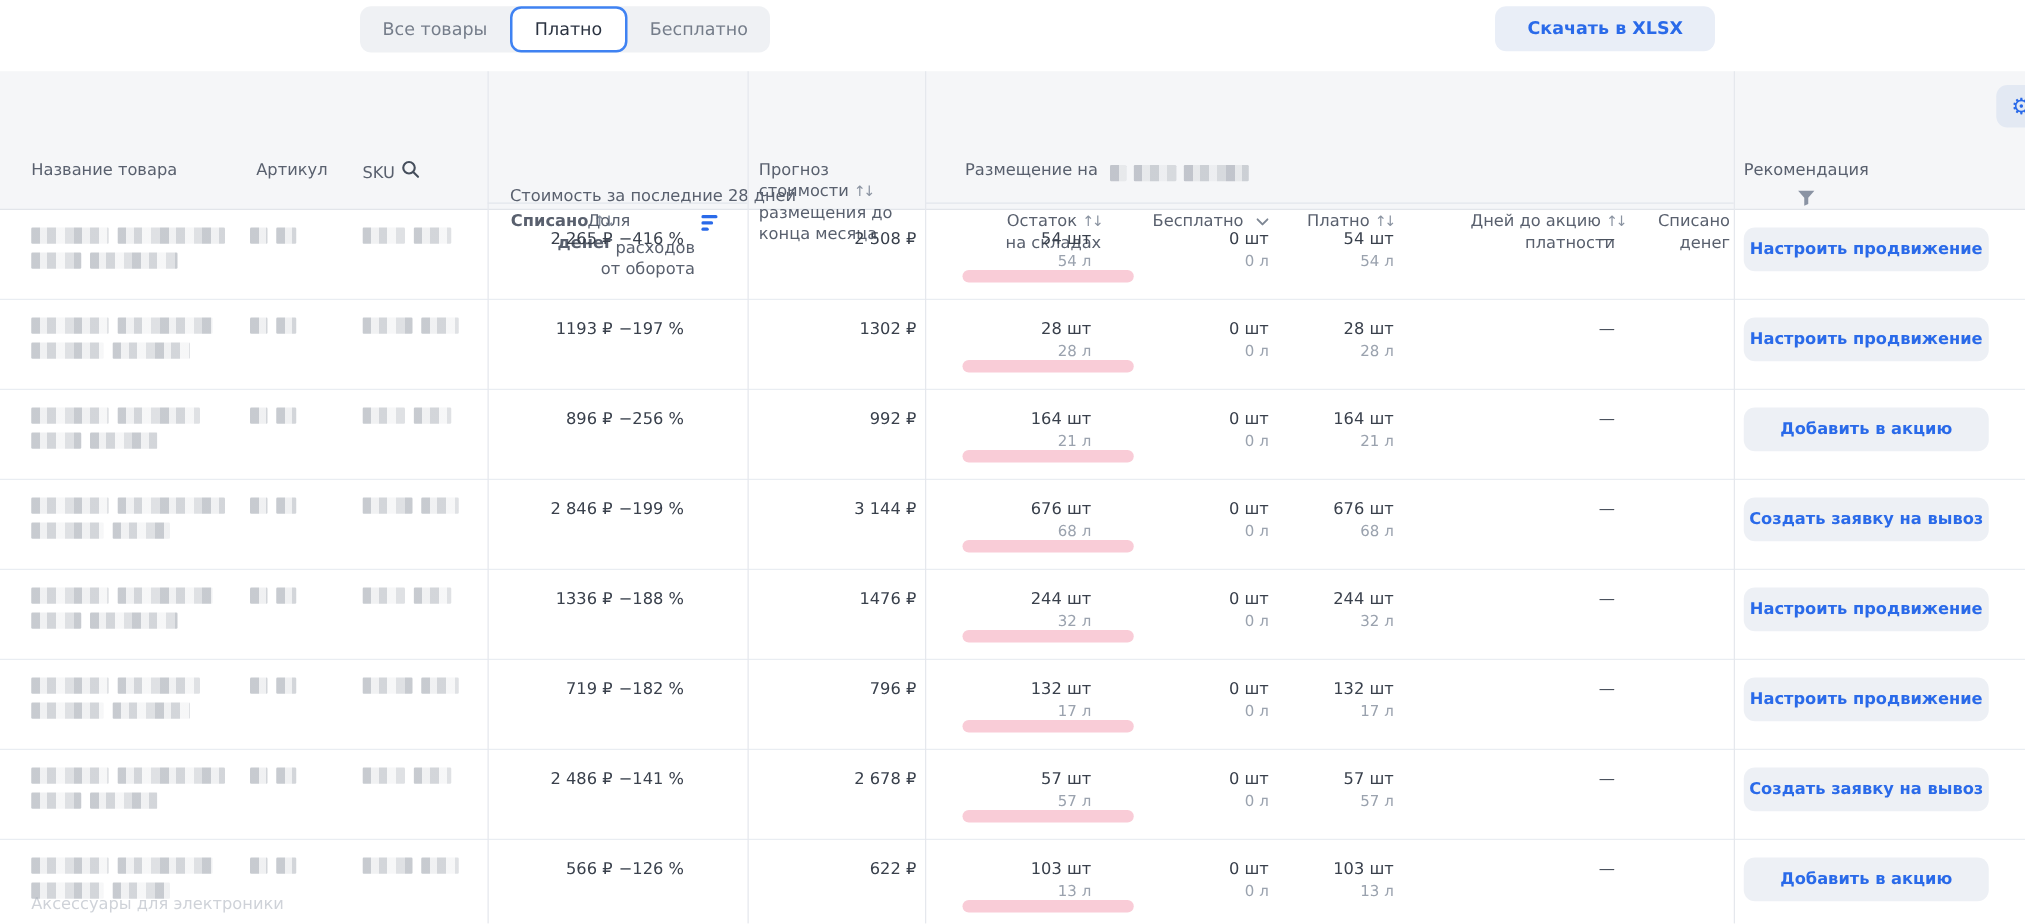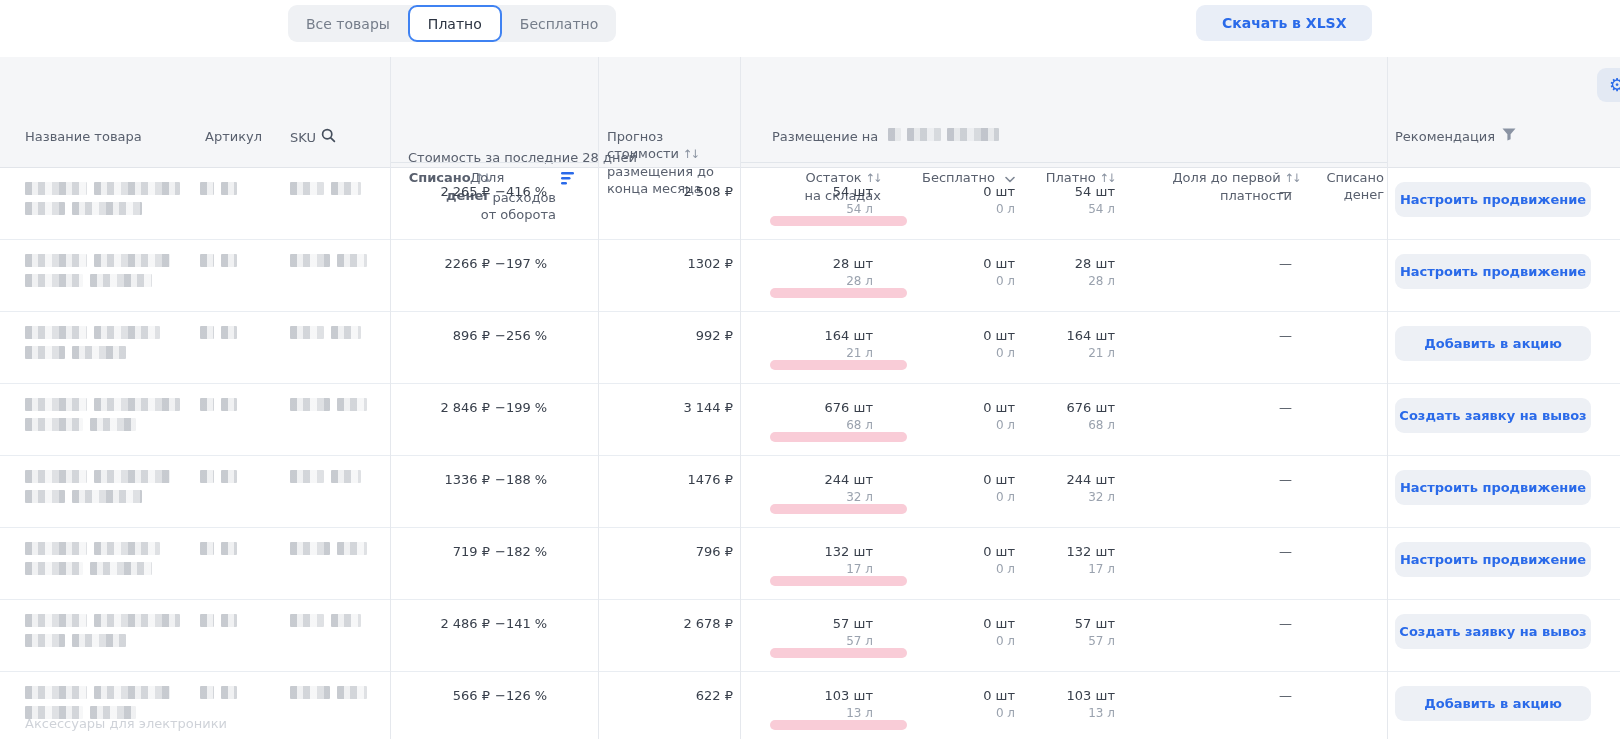--- a/index.html
+++ b/index.html
@@ -25,27 +25,27 @@
   .h-right { text-align:right; }
   .arrows { color:#8a93a1; font-size:11.5px; letter-spacing:-2px; margin-left:4px; }
   .h-name { left:25px; top:71px; }
   .h-article { left:205px; top:71px; }
   .h-sku { left:290px; top:71px; display:flex; align-items:center; gap:5px; }
   .h-cost-group { left:408px; top:71px;margin-top:21px; }
   .h-charged { left:390px; top:112px; width:100px;font-weight:bold; }
   .h-share { left:470px; top:112px; width:105px; }
   .share-wrap { display:flex; justify-content:space-between; align-items:flex-start; gap:5px; }
   .h-forecast { left:607px; top:71px; width:128px; }
-  .h-placement { left:772px; top:71px; display:flex; align-items:flex-start; gap:10px; }
+  .h-placement { left:772px; top:71px; display:flex; align-items:flex-end; gap:10px; }
   .h-stock { left:748px; top:112px; width:133px; }
   .h-free { left:880px; top:112px; width:135px; text-align:right; }
   .h-paid { left:1000px; top:112px; width:115px; }
   .h-days { left:1140px; top:112px; width:160px; }
   .h-charged2 { left:1290px; top:112px; width:94px; }
-  .h-rec { left:1395px; top:71px; display:flex; align-items:center; gap:7px; }
+  .h-rec { left:1395px; top:71px; display:flex; align-items:center; gap:7px;flex-direction:column; }
 
   .icon-svg { display:inline-block; vertical-align:middle; }
   .gear-btn { position:absolute; top:68px; right:-17px; width:40px; height:34px; background:#e3e9f3; border:none; border-radius:9px; color:#2a6ae9; font-size:18px; line-height:34px; text-align:center; cursor:pointer; z-index:4; }
 
   
   .blur-block { display:inline-block; height:13px; border-radius:1px; vertical-align:middle;
     background:repeating-linear-gradient(90deg, rgba(109,118,132,.38) 0 7px, rgba(109,118,132,.10) 7px 13px, rgba(109,118,132,.30) 13px 20px, rgba(109,118,132,.06) 20px 27px, rgba(109,118,132,.22) 27px 34px);
     filter:blur(.6px); }
   .hdr-blur { display:flex; gap:6px; }
 
@@ -149,21 +149,21 @@
             <polyline points="1,1.5 5,5.5 9,1.5" fill="none" stroke="#7e8794" stroke-width="1.6" stroke-linecap="round" stroke-linejoin="round"></polyline>
           </svg>
       </span>
     </div>
 
     <div class="h-cell h-paid h-right">
       <span>Платно</span><span class="arrows">↑↓</span>
     </div>
 
     <div class="h-cell h-days h-right">
-      <div><span>Доля до первой</span><span class="arrows">↑↓</span></div>
+      <div><span>Дней до акцию</span><span class="arrows">↑↓</span></div>
       <div style="padding-right:8px">платности</div>
     </div>
 
     <div class="h-cell h-charged2 h-right">
       <div>Списано</div>
       <div>денег</div>
     </div>
 
     <div class="h-cell h-rec">
       <span>Рекомендация</span>
@@ -229,21 +229,21 @@
             <span class="blur-block" style="width: 14px;"></span>
             <span class="blur-block" style="width: 16px;"></span>
           </div>
         </div>
         <div class="cell c-sku">
           <div class="bl-row">
             <span class="blur-block" style="width: 40px;"></span>
             <span class="blur-block" style="width: 30px;"></span>
           </div>
         </div>
-        <div class="cell c-charged num">2266 ₽</div>
+        <div class="cell c-charged num">1193 ₽</div>
         <div class="cell c-share num">−197 %</div>
         <div class="cell c-forecast num">1302 ₽</div>
         <div class="cell c-stock num">28 шт<span class="sub-l">28 л</span></div>
         <div class="stock-bar"></div>
         <div class="cell c-free num">0 шт<span class="sub-l">0 л</span></div>
         <div class="cell c-paid num">28 шт<span class="sub-l">28 л</span></div>
         <div class="cell c-days">—</div>
         <div class="cell c-charged2"></div>
         <div class="cell c-rec"><button class="action-btn">Настроить продвижение</button></div>
       </div>

